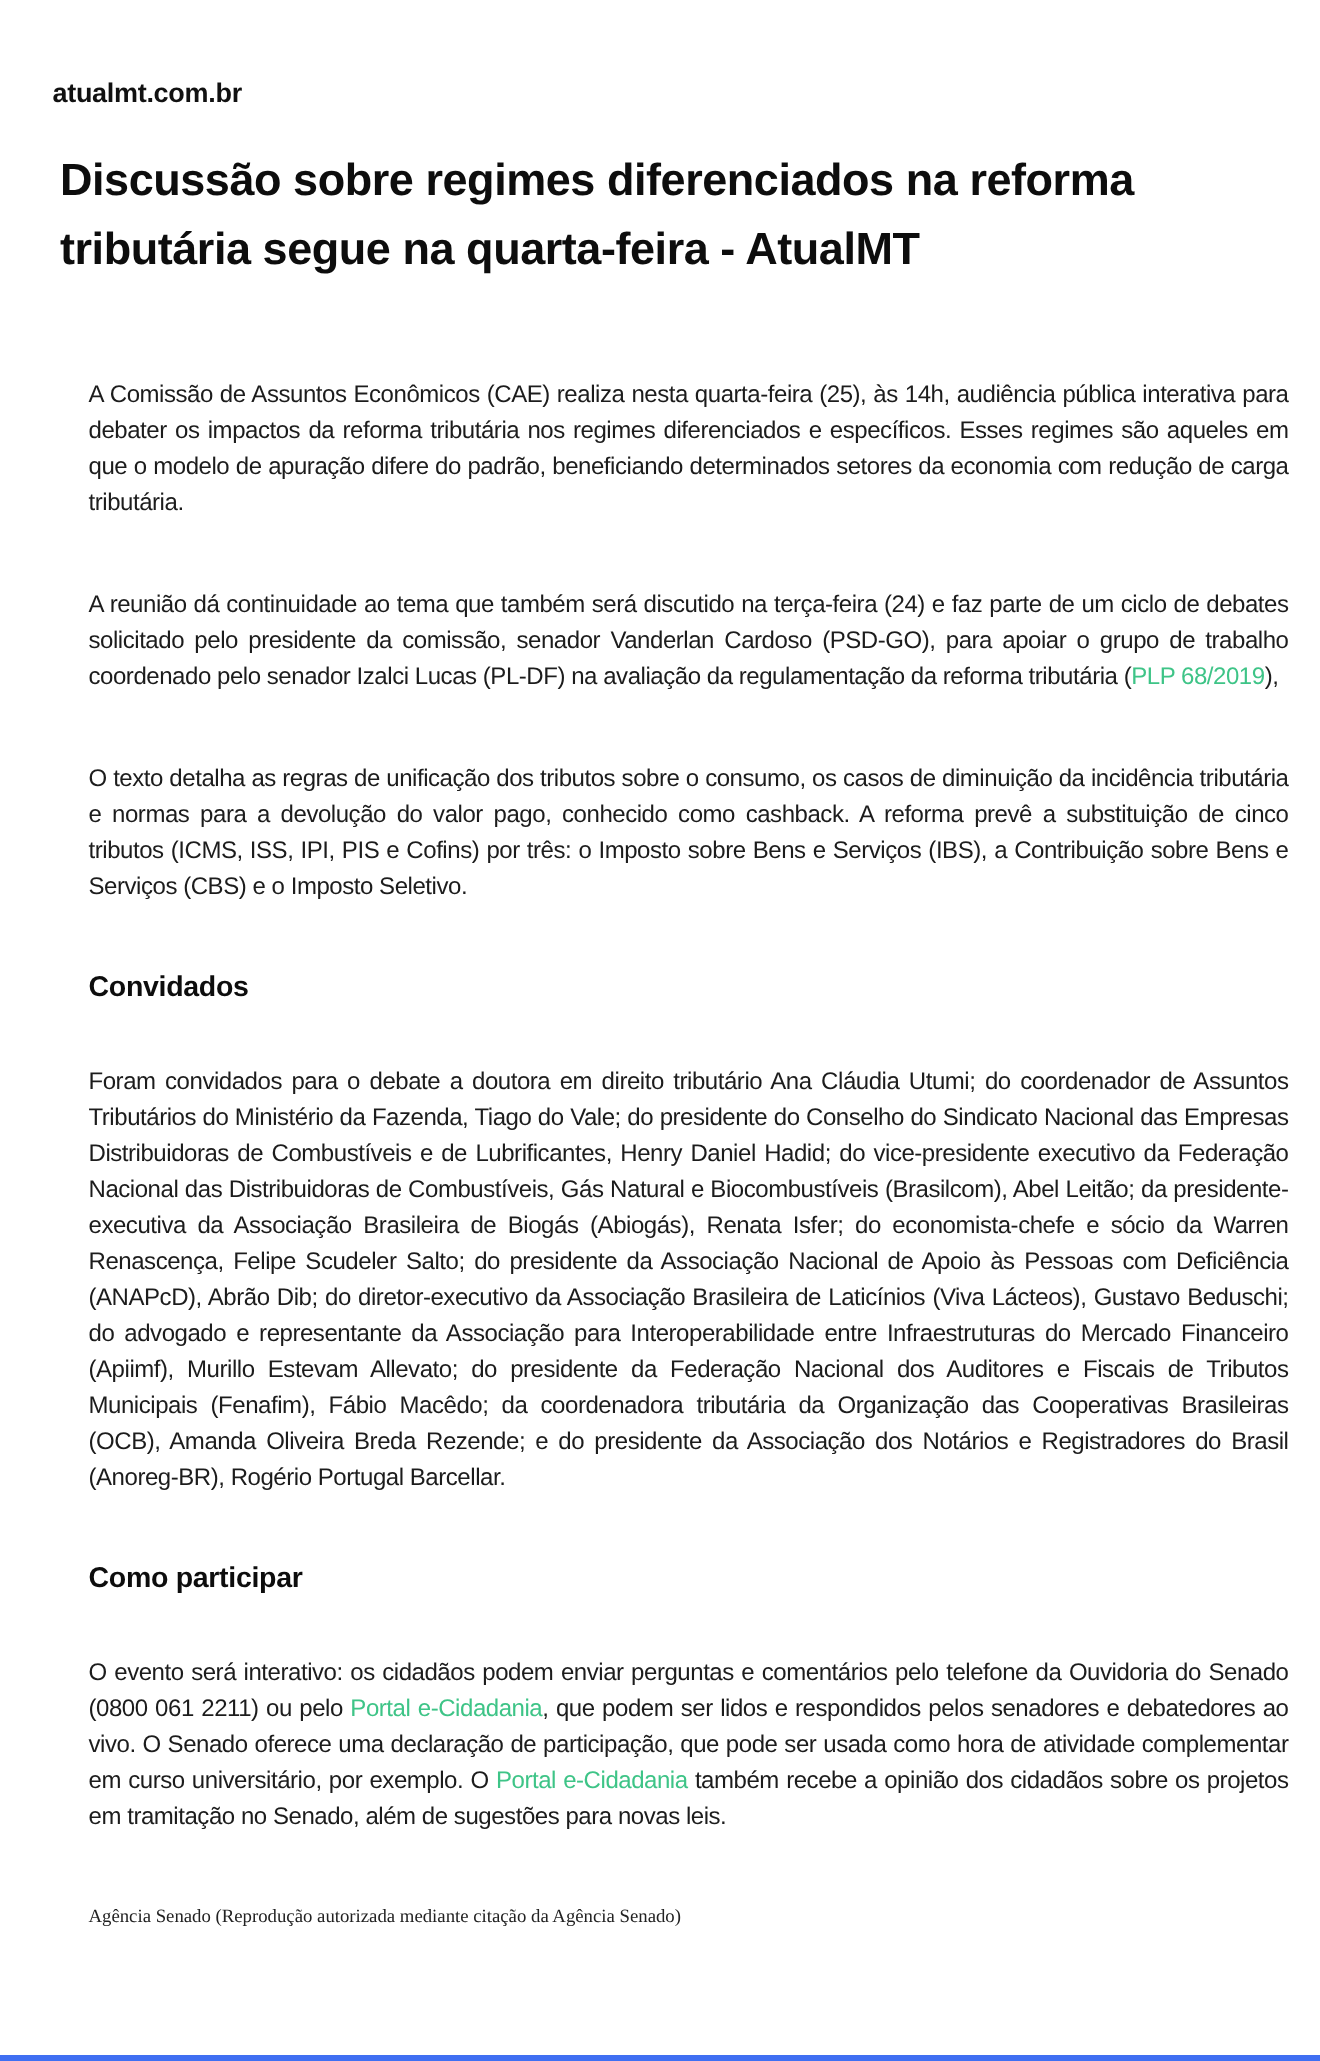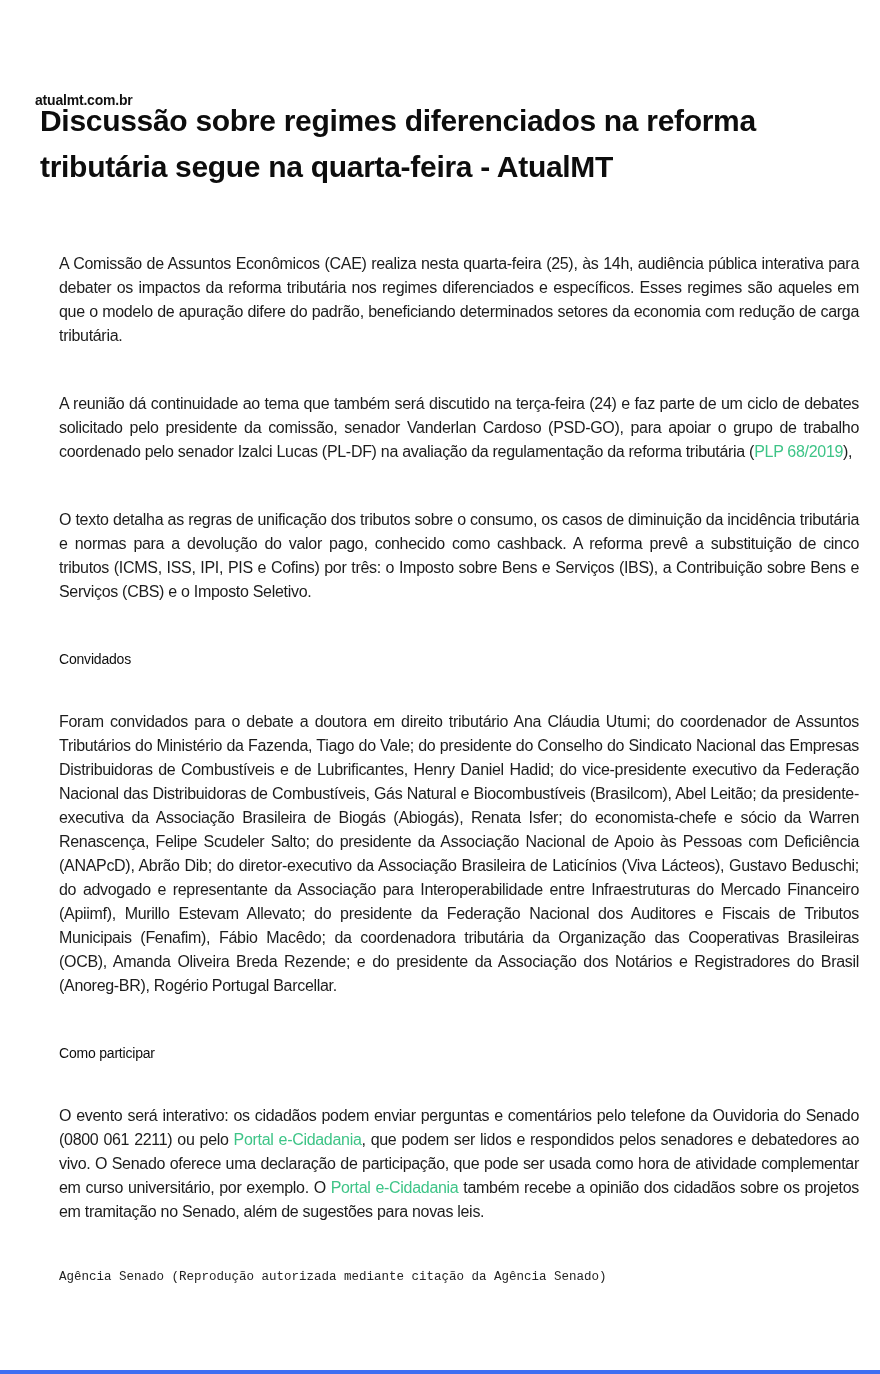--- a/index.html
+++ b/index.html
@@ -9,25 +9,24 @@
     position: relative;
     overflow: hidden;
     background: #ffffff;
     font-family: "Liberation Sans", sans-serif;
     color: #1c1c1c;
   }
   .site-name {
     position: absolute;
     left: 35px;
     top: 52px;
-    font-size: 14px;
+    font-size: 18px;
     font-weight: 700;
     letter-spacing: -0.2px;
     color: #111111;
-    margin-top: 40px;
   }
   .article-title {
     position: absolute;
     left: 40px;
     right: 40px;
     top: 98px;
     margin: 0;
     font-size: 30px;
     line-height: 46px;
     font-weight: 700;
@@ -41,34 +40,34 @@
     width: 800px;
     font-size: 16px;
     line-height: 24px;
     letter-spacing: -0.3px;
     text-align: justify;
     color: #1c1c1c;
   }
   .content p { margin: 0 0 44px 0; }
   .content h2 {
     margin: 0 0 40px 0;
-    font-size: 14px;
+    font-size: 19px;
     line-height: 22px;
-    font-weight: 400;
+    font-weight: 700;
     letter-spacing: -0.2px;
     text-align: left;
     color: #0d0d0d;
   }
   a.green-link {
     color: #3ec487;
     text-decoration: none;
     cursor: pointer;
   }
   .credit-line {
-    font-family: Liberation Mono, monospace;
+    font-family: Liberation Serif, serif;
     font-size: 12.5px;
     letter-spacing: 0;
     line-height: 18px;
     text-align: left;
     color: #222222;
     margin: 0 0 46px 0 !important;
   }
   .bottom-bar {
     position: absolute;
     left: 0;

